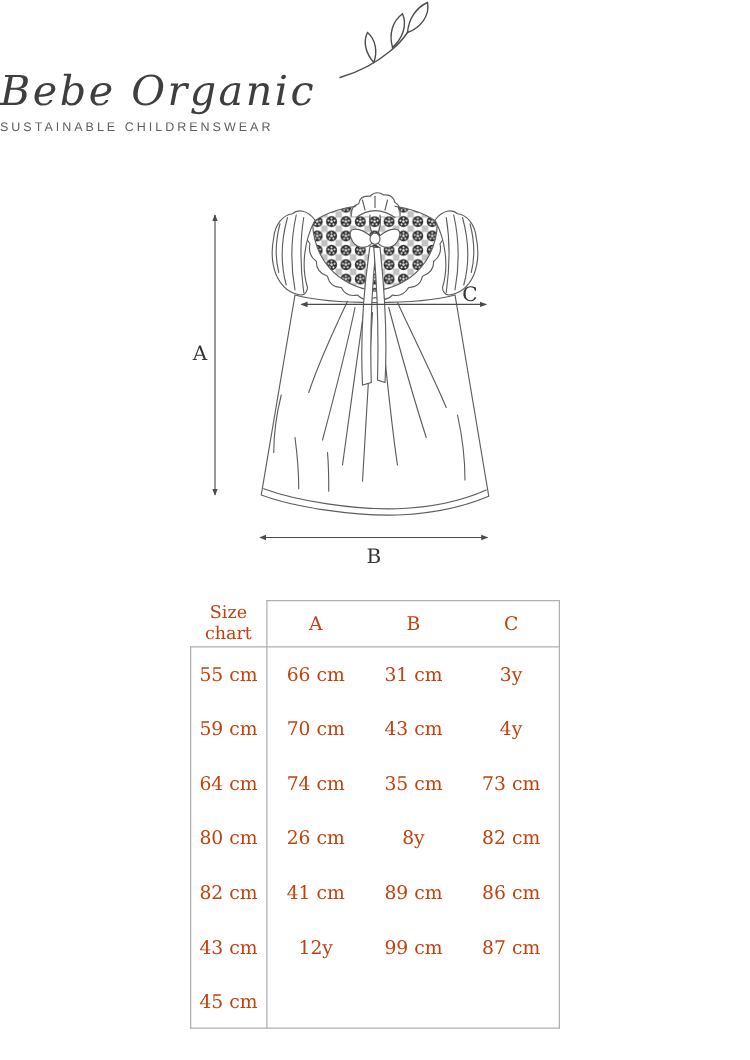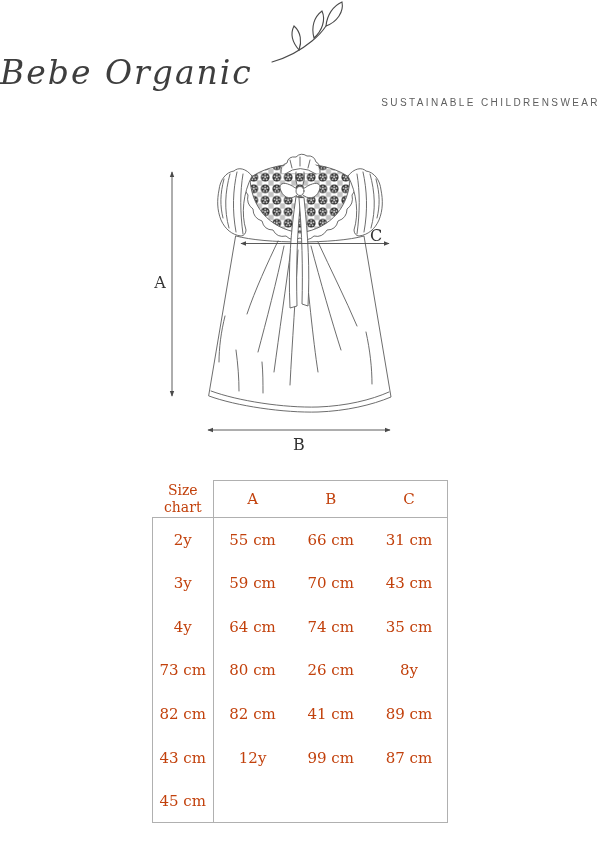--- a/index.html
+++ b/index.html
@@ -7,21 +7,21 @@
     position:relative; width:600px; height:848px; background:#ffffff;
     overflow:hidden; font-family:"DejaVu Serif", serif;
   }
   
   .brand-name {
     position:absolute; left:0; top:52px; width:600px; text-align:left;
     font:italic 400 33px/42px "DejaVu Serif", serif;
     letter-spacing:2px; color:#3e3e3e;
   }
   .brand-tagline {
-    position:absolute; left:0; top:97px; width:600px; text-align:right;
+    position:absolute; left:0; top:97px; width:600px; text-align:left;
     font-family:"Liberation Sans", sans-serif; font-size:10px;
     letter-spacing:2.4px; color:#5e5e5e;
   }
   
   .diagram-svg { position:absolute; left:0; top:0; width:600px; height:460px; }
   
   .tl { position:absolute; background:#b0b0b0; }
   .tl-h { height:1px; }
   .tl-v { width:1px; }
   
@@ -142,21 +142,20 @@
   <div class="tl tl-v" style="left:213px; top:480px; height:343px;"></div>
   <div class="tl tl-v" style="left:447px; top:480px; height:343px;"></div>
   <div class="tl tl-v" style="left:152px; top:517px; height:306px;"></div>
 
   <div class="size-grid">
     <div class="cell corner-cell">Size chart</div>
     <div class="cell head-cell">A</div>
     <div class="cell head-cell">B</div>
     <div class="cell head-cell">C</div>
 
-    <div class="cell">2y</div>
     <div class="cell">55 cm</div>
     <div class="cell">66 cm</div>
     <div class="cell">31 cm</div>
 
     <div class="cell">3y</div>
     <div class="cell">59 cm</div>
     <div class="cell">70 cm</div>
     <div class="cell">43 cm</div>
 
     <div class="cell">4y</div>
@@ -167,20 +166,21 @@
     <div class="cell">73 cm</div>
     <div class="cell">80 cm</div>
     <div class="cell">26 cm</div>
 
     <div class="cell">8y</div>
     <div class="cell">82 cm</div>
     <div class="cell">82 cm</div>
     <div class="cell">41 cm</div>
 
     <div class="cell">89 cm</div>
+    <div class="cell">86 cm</div>
     <div class="cell">43 cm</div>
 
     <div class="cell">12y</div>
     <div class="cell">99 cm</div>
     <div class="cell">87 cm</div>
     <div class="cell">45 cm</div>
   </div>
 
 </div>
 

